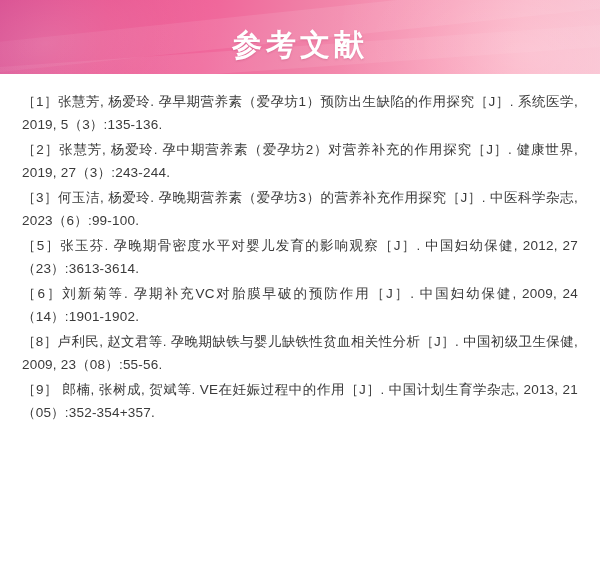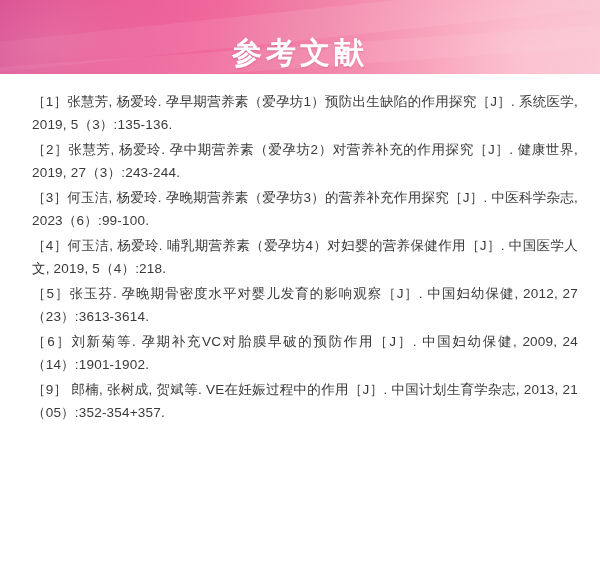--- a/index.html
+++ b/index.html
@@ -52,34 +52,34 @@
     height: 30px;
     background: linear-gradient(90deg, rgba(255,255,255,0.0) 0%, rgba(255,255,255,0.10) 45%, rgba(255,255,255,0.0) 100%);
     pointer-events: none;
   }
   .streak-a { top: 4px; left: -40%; transform: rotate(-6deg); }
   .streak-b { top: 46px; left: -50%; transform: rotate(-4deg); height: 22px; }
   .banner-title {
     position: absolute;
     left: 0;
     right: 0;
-    top: 16px;
+    top: 8px;
     height: 74px;
     display: flex;
     align-items: center;
     justify-content: center;
     color: #ffffff;
     font-size: 30px;
     font-weight: bold;
     letter-spacing: 4px;
     text-shadow: 0 1px 2px rgba(160,30,80,0.25);
     z-index: 3;
   }
   .refs {
-    padding: 16px 22px 0 32px;
+    padding: 16px 22px 0 22px;
     box-sizing: border-box;
   }
   .ref-item {
     color: #3a3a3a;
     font-size: 13.5px;
     line-height: 23px;
     margin-bottom: 2px;
     text-align: justify;
     letter-spacing: 0.2px;
     white-space: pre-wrap;
@@ -93,19 +93,19 @@
   <div class="banner">
     <div class="banner-streak streak-a"></div>
     <div class="banner-streak streak-b"></div>
     <div class="banner-title">参考文献</div>
   </div>
 
   <div class="refs">
     <div class="ref-item">［1］张慧芳, 杨爱玲. 孕早期营养素（爱孕坊1）预防出生缺陷的作用探究［J］. 系统医学, 2019, 5（3）:135-136.</div>
     <div class="ref-item">［2］张慧芳, 杨爱玲. 孕中期营养素（爱孕坊2）对营养补充的作用探究［J］. 健康世界, 2019, 27（3）:243-244.</div>
     <div class="ref-item">［3］何玉洁, 杨爱玲. 孕晚期营养素（爱孕坊3）的营养补充作用探究［J］. 中医科学杂志, 2023（6）:99-100.</div>
-    <div class="ref-item">［4］何玉洁, 杨爱玲. 哺乳期营养素（爱孕坊4）对妇婴的营养保健作用［J］. 中国医学人文, 2019, 5（4）:218.</div>
     <div class="ref-item">［5］张玉芬. 孕晚期骨密度水平对婴儿发育的影响观察［J］. 中国妇幼保健, 2012, 27（23）:3613-3614.</div>
     <div class="ref-item">［6］刘新菊等. 孕期补充VC对胎膜早破的预防作用［J］. 中国妇幼保健, 2009, 24（14）:1901-1902.</div>
+    <div class="ref-item">［8］卢利民, 赵文君等. 孕晚期缺铁与婴儿缺铁性贫血相关性分析［J］. 中国初级卫生保健, 2009, 23（08）:55-56.</div>
     <div class="ref-item">［9］ 郎楠, 张树成, 贺斌等. VE在妊娠过程中的作用［J］. 中国计划生育学杂志, 2013, 21（05）:352-354+357.</div>
   </div>
 
 </div>
 
 </body></html>

